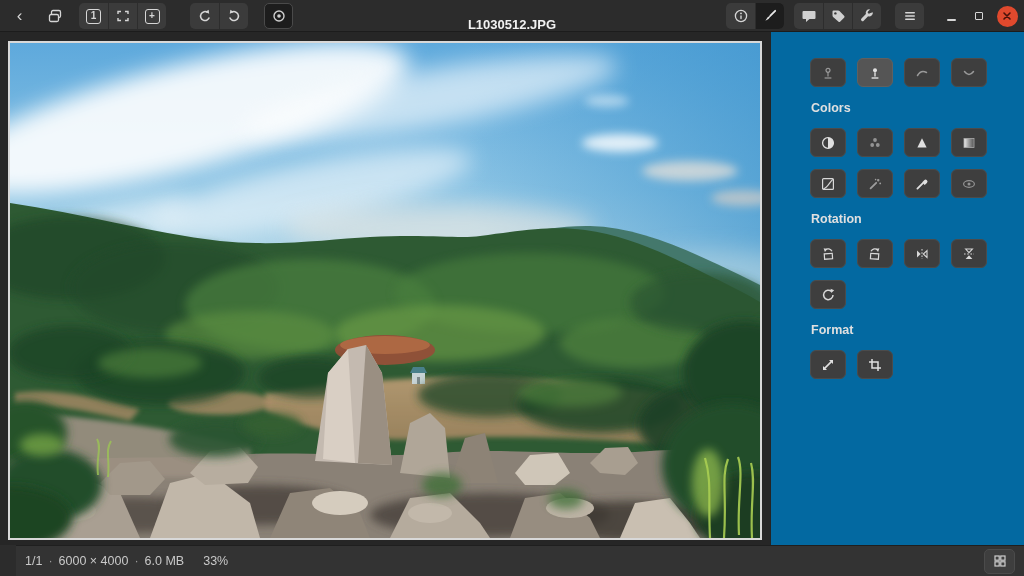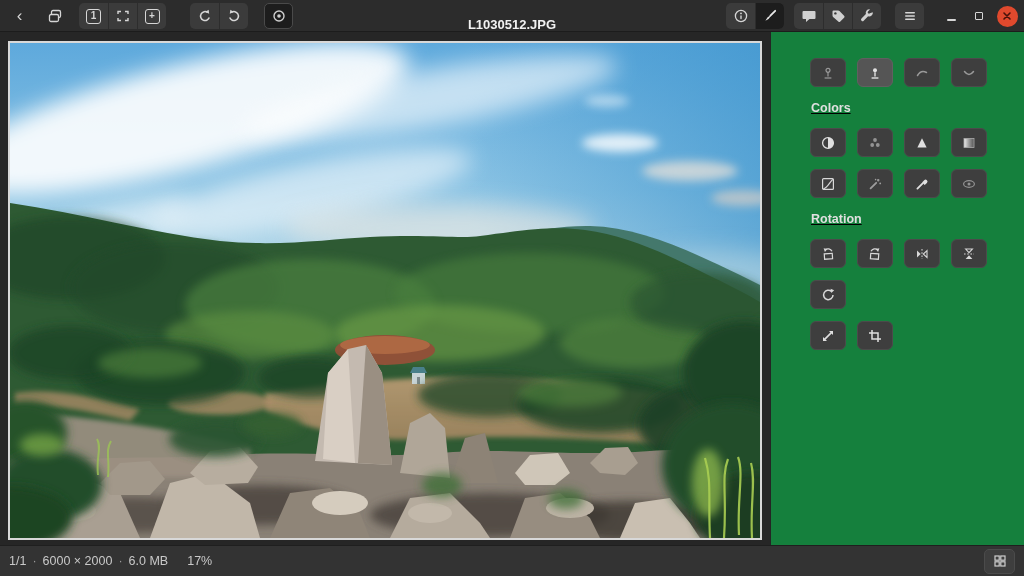--- a/index.html
+++ b/index.html
@@ -53,37 +53,37 @@
   
   .main{position:relative;height:513px;display:flex;}
   .canvas{position:relative;width:770px;height:513px;background:#262626;flex:none;}
   .photo{
     position:absolute;left:8px;top:9px;width:754px;height:499px;
     border:2px solid #d8d8d8;background:#7db6de;
   }
   .photo svg{display:block;}
   
   .sidebar{
-    width:254px;height:513px;background:#15803d;border-left:1px solid #242424;
-    padding:26px 0 0 39px;flex:none;text-decoration:underline;
+    width:254px;height:513px;background:#0369a1;border-left:1px solid #242424;
+    padding:26px 0 0 39px;flex:none;
   }
   .tool-grid{display:flex;gap:11px;margin-bottom:12px;}
   .sbtn{
     width:36px;height:29px;background:#3e3e3e;border:1px solid #4b4b4b;border-radius:6px;
     display:flex;align-items:center;justify-content:center;color:#d2d2d2;cursor:default;flex:none;
   }
   .sbtn.active{background:#555555;border-color:#606060;}
   .section-label{
     color:#e0e0e0;font-size:12.5px;font-weight:bold;margin:14px 0 13px 1px;line-height:14px;
   }
   .dim{opacity:.62;}
   
   .statusbar{
     position:relative;height:31px;background:#333333;border-top:1px solid #1f1f1f;
-    display:flex;align-items:center;padding:0 9px;color:#c9c9c9;font-size:12.5px;
+    display:flex;align-items:center;padding:0 9px;color:#c9c9c9;font-size:12.5px;margin-left:16px;
   }
   .statusbar .sep{margin:0 6px;color:#9a9a9a;}
   .statusbar .zoom{margin-left:19px;}
   .grid-btn{
     margin-left:auto;width:31px;height:25px;background:#3e3e3e;border:1px solid #4b4b4b;
     border-radius:5px;display:flex;align-items:center;justify-content:center;color:#cfcfcf;
   }
 </style>
 </head>
 <body>
@@ -458,20 +458,21 @@
 
       <div class="tool-grid">
         <div class="sbtn">
           <svg width="16" height="16" viewBox="0 0 16 16">
             <path d="M11.4,4.4 a4.7,4.7 0 1 0 1.6,3.6" fill="none" stroke="#d8d8d8" stroke-width="1.5"></path>
             <polygon points="10.6,1.8 14.2,3.2 11.2,6" fill="#d8d8d8"></polygon>
           </svg>
         </div>
       </div>
 
+      <div class="section-label">Format</div>
 
       <div class="tool-grid">
         <div class="sbtn">
           <svg width="16" height="16" viewBox="0 0 16 16">
             <path d="M4.6,11.4 L11.4,4.6" stroke="#e0e0e0" stroke-width="1.6"></path>
             <polygon points="9,3 13,3 13,7" fill="#e0e0e0"></polygon>
             <polygon points="3,9 3,13 7,13" fill="#e0e0e0"></polygon>
           </svg>
         </div>
         <div class="sbtn">
@@ -481,24 +482,24 @@
           </svg>
         </div>
       </div>
 
     </div>
   </div>
 
   <div class="statusbar">
     <span>1/1</span>
     <span class="sep">·</span>
-    <span>6000 × 2000</span>
+    <span>6000 × 4000</span>
     <span class="sep">·</span>
     <span>6.0 MB</span>
-    <span class="zoom">17%</span>
+    <span class="zoom">33%</span>
     <div class="grid-btn">
       <svg width="16" height="16" viewBox="0 0 16 16">
         <rect x="3" y="3" width="4.2" height="4.2" fill="none" stroke="#cfcfcf" stroke-width="1.2"></rect>
         <rect x="8.8" y="3" width="4.2" height="4.2" fill="none" stroke="#cfcfcf" stroke-width="1.2"></rect>
         <rect x="3" y="8.8" width="4.2" height="4.2" fill="none" stroke="#cfcfcf" stroke-width="1.2"></rect>
         <rect x="8.8" y="8.8" width="4.2" height="4.2" fill="none" stroke="#cfcfcf" stroke-width="1.2"></rect>
       </svg>
     </div>
   </div>
 

